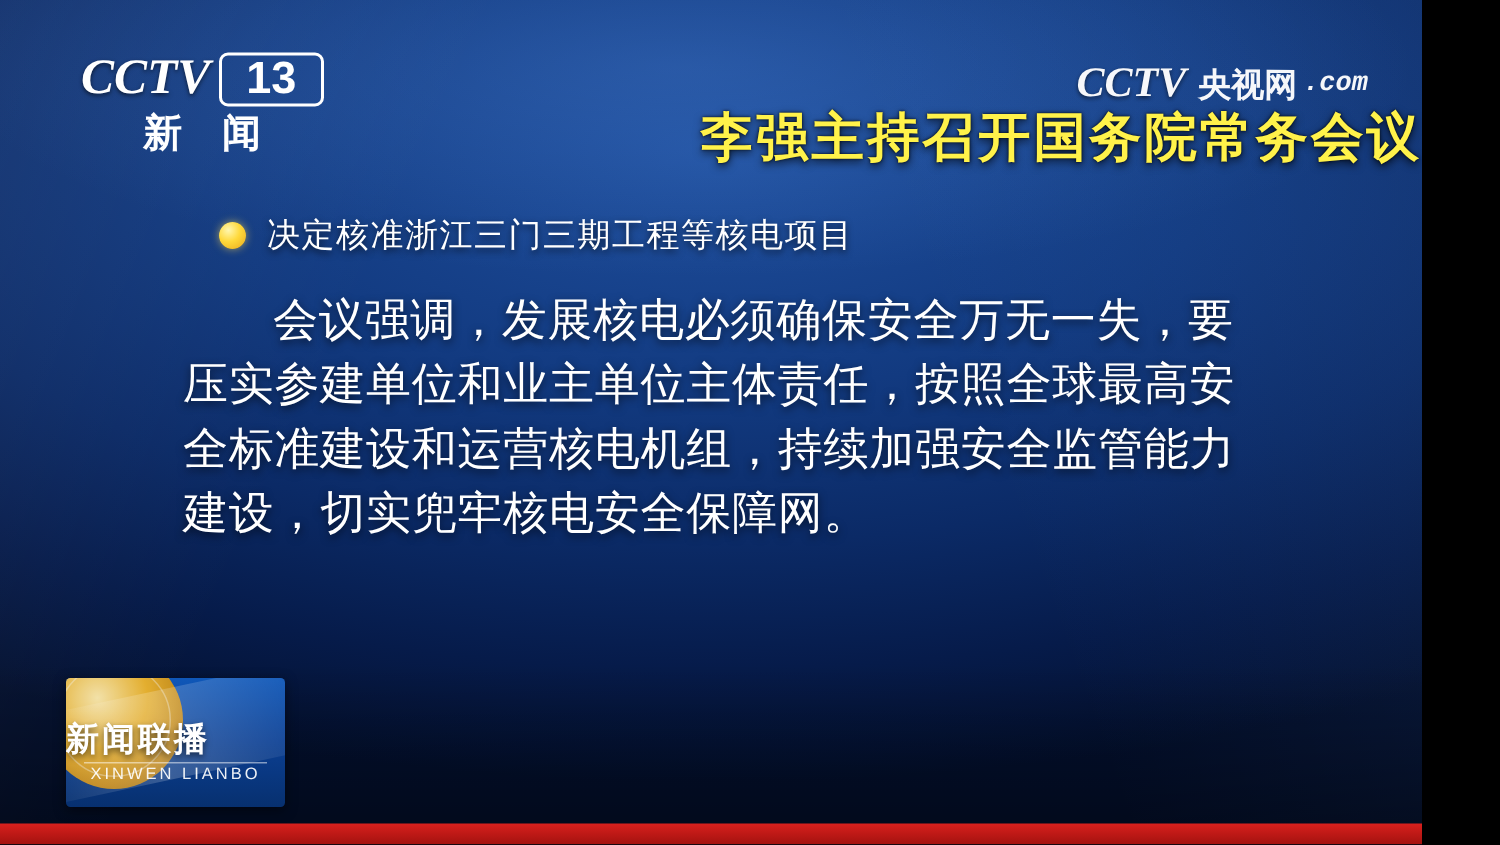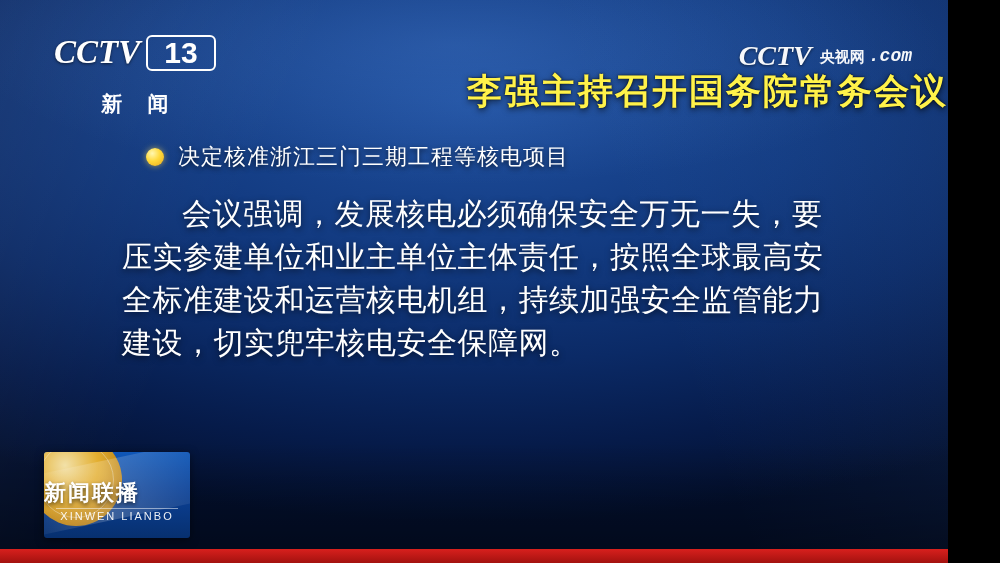--- a/index.html
+++ b/index.html
@@ -37,35 +37,35 @@
     text-shadow:0 1px 3px rgba(0,0,0,.6);
   }
   .logo-13{
     margin-left:6px;
     font-family:"Liberation Sans", sans-serif;
     font-weight:bold;font-size:30px;color:#ffffff;
     border:2px solid #ffffff;border-radius:6px;
     padding:0 16px;line-height:32px;
   }
   .logo-sub{
-    margin-top:19px;
+    margin-top:0;
     font-family:"Liberation Serif", serif;
-    font-size:21px;color:#ffffff;letter-spacing:10px;
+    font-size:26px;color:#ffffff;letter-spacing:10px;
     text-indent:10px;
     font-weight:bold;
   }
 
   
   .tv-com{position:absolute;right:36px;top:40px;display:flex;align-items:center;z-index:5;opacity:.96;}
   .tv-com .c1{
     font-family:"Liberation Serif", serif;font-style:italic;font-weight:bold;
     font-size:28px;color:#ffffff;text-shadow:0 1px 3px rgba(0,0,0,.6);
   }
   .tv-com .cn{
-    margin-left:8px;font-size:15px;color:#ffffff;font-weight:bold;line-height:17px;
+    margin-left:8px;font-size:22px;color:#ffffff;font-weight:bold;line-height:17px;
   }
   .tv-com .dotcom{
     margin-left:4px;font-family:Liberation Mono, monospace;font-style:italic;
     font-size:18px;color:#ffffff;font-weight:bold;
   }
 
   
   .headline{
     position:absolute;left:0;right:0;top:68px;text-align:right;z-index:4;
     font-family:"DejaVu Sans", sans-serif;

